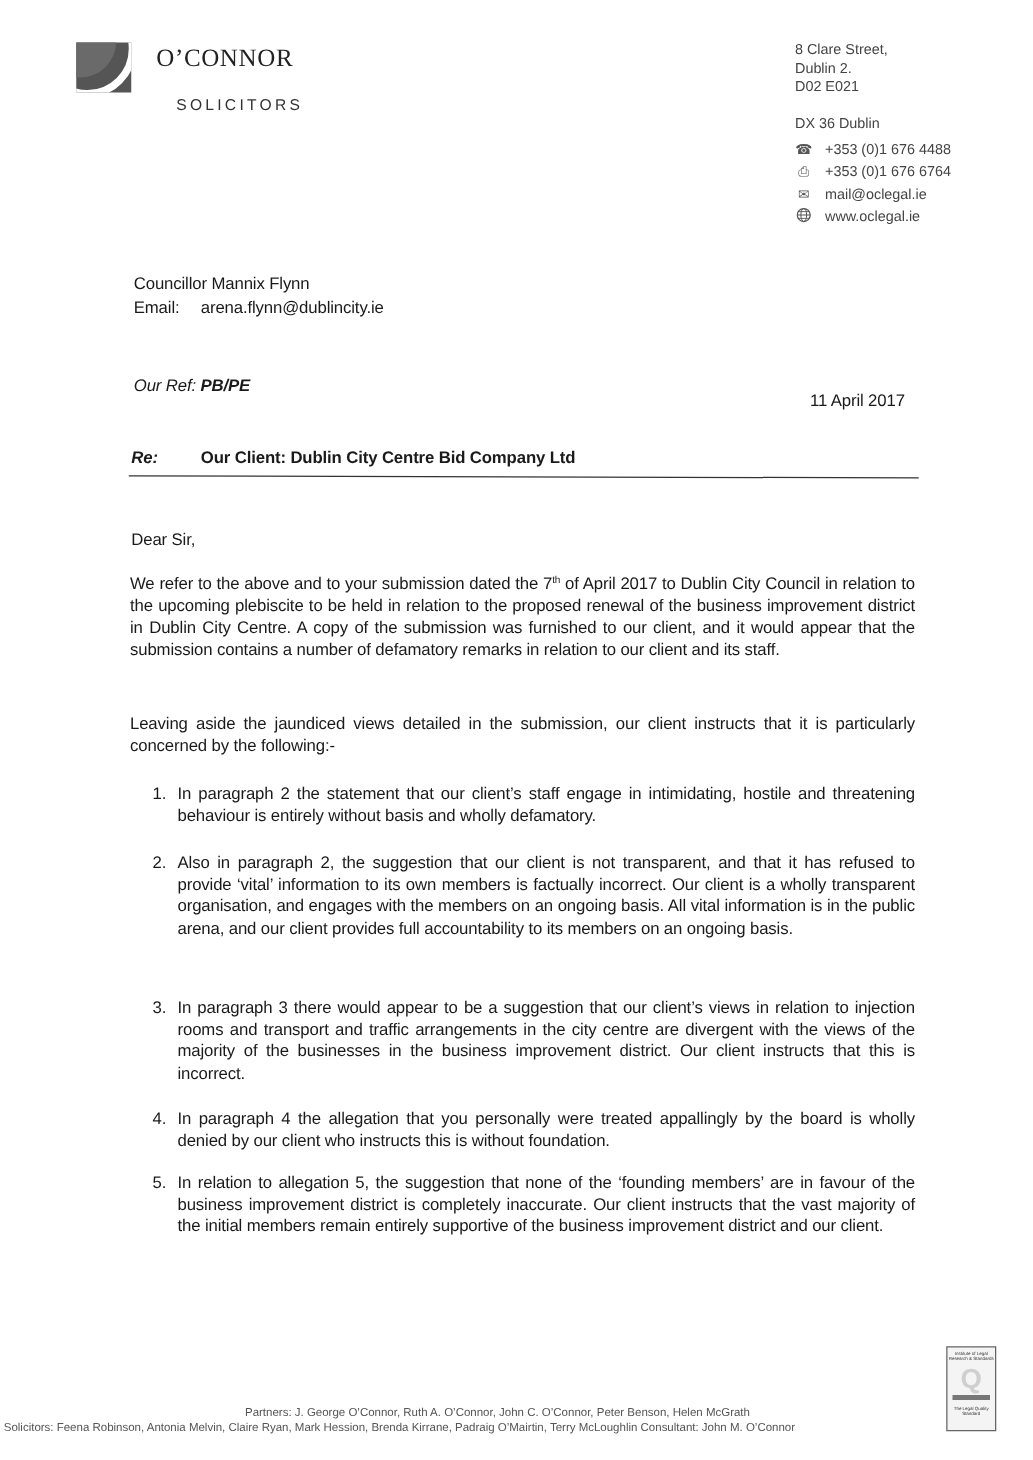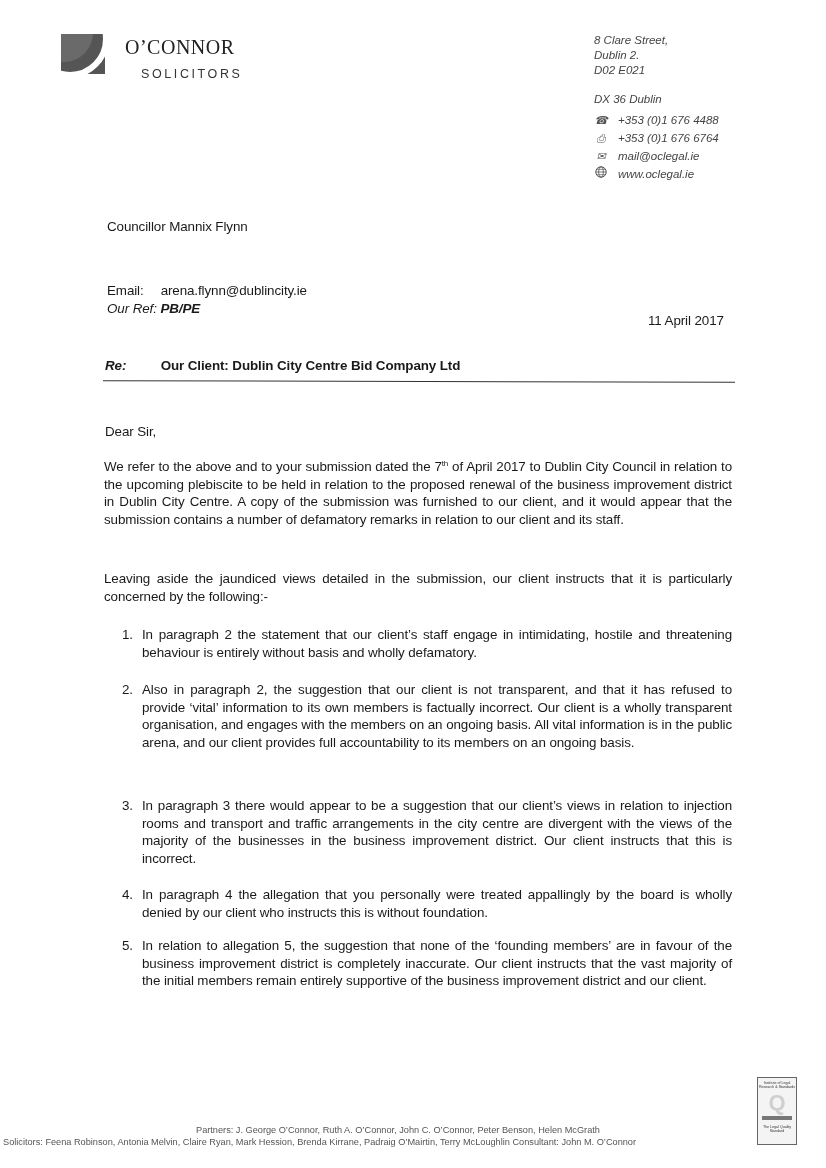--- a/index.html
+++ b/index.html
@@ -6,31 +6,31 @@
   body { width: 826px; height: 1168px; position: relative; overflow: hidden; color: #1a1a1a; }
   .body-font { font-family: "Liberation Sans", sans-serif; font-size: 13.4px; letter-spacing: -0.1px; }
 
   
   .logo { position: absolute; left: 61px; top: 34px; display: flex; align-items: flex-start; }
   .logo-mark { width: 44px; height: 40px; position: relative; background: #555; overflow: hidden; }
   .logo-mark::before { content: ""; position: absolute; left: -30px; top: -34px; width: 66px; height: 66px; border-radius: 50%; border: 6px solid #fff; background: transparent; }
   .logo-mark::after { content: ""; position: absolute; left: -26px; top: -30px; width: 58px; height: 58px; border-radius: 50%; background: #6a6a6a; }
   .logo-text { margin-left: 20px; }
   .logo-name { font-family: "Liberation Serif", serif; font-size: 20px; color: #222; letter-spacing: 0.5px; line-height: 26px; }
-  .logo-sub { font-family: "Liberation Sans", sans-serif; font-size: 12.5px; letter-spacing: 2.6px; color: #333; margin-left: 16px; margin-top: 7px; }
+  .logo-sub { font-family: "Liberation Sans", sans-serif; font-size: 12.5px; letter-spacing: 2.6px; color: #333; margin-left: 16px; margin-top: 17px; }
 
   
-  .address { position: absolute; left: 594px; top: 33px; font-family: "Liberation Sans", sans-serif; font-size: 11.5px; color: #444; line-height: 15px; font-style: italic; }
+  .address { position: absolute; left: 636px; top: 33px; font-family: "Liberation Sans", sans-serif; font-size: 11.5px; color: #444; line-height: 15px; }
   .address .gap { height: 14px; }
   .contact-row { display: flex; align-items: center; height: 18px; }
   .contact-icon { width: 14px; margin-right: 10px; font-size: 11px; color: #555; text-align: center; }
 
   
   .recipient { position: absolute; left: 107px; top: 217px; line-height: 19px; }
-  .recipient .email-label { display: inline-block; width: 50px; margin-top: 45px; }
+  .recipient .email-label { display: inline-block; width: 50px; }
 
   .ref { position: absolute; left: 107px; top: 301px; font-style: italic; }
   .ref b { font-style: italic; }
   .date { position: absolute; left: 648px; top: 313px; }
 
   .re { position: absolute; left: 105px; top: 358px; width: 630px; font-weight: bold; }
   .re .re-label { display: inline-block; width: 52px; font-style: italic; }
   .re-line { position: absolute; left: 103px; top: 381px; width: 632px; height: 1px; background: #333; transform: rotate(0.15deg); }
 
   .salutation { position: absolute; left: 105px; top: 424px; text-align: center; }

